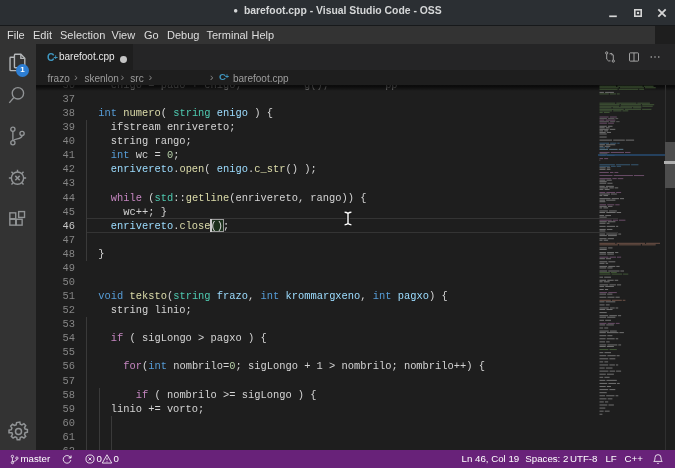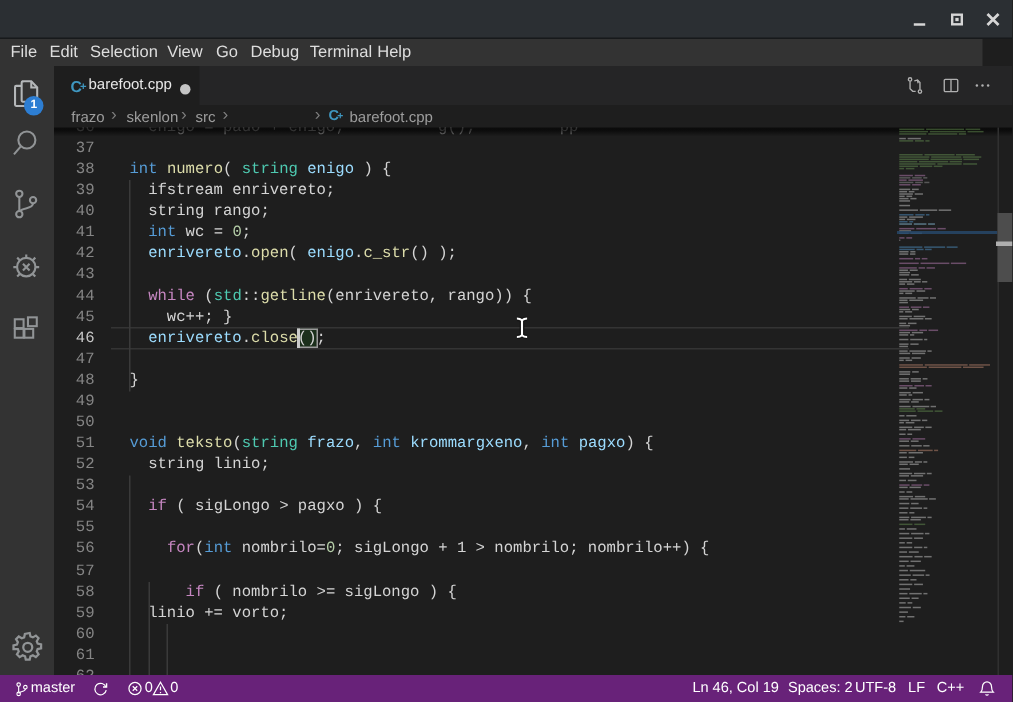--- a/index.html
+++ b/index.html
@@ -2,20 +2,22 @@
 <html><head><meta charset="utf-8"><style>
 * { margin:0; padding:0; box-sizing:border-box; }
 body { width:675px; height:468px; overflow:hidden; background:#1e1e1e; -webkit-font-smoothing:antialiased;
        font-family:"Liberation Sans",sans-serif; position:relative; }
 .abs { position:absolute; }
 .cl { height:14.08px; line-height:14.08px; white-space:pre; }
 #code, #nums { font-family:"Liberation Mono",monospace; font-size:10.4px; }
 </style></head><body>
 
 <div class="abs" style="left:0;top:0;width:675px;height:25.7px;background:#2b2f33;border-bottom:1px solid #17191b">
+  <div style="position:absolute;left:0;top:5.2px;width:100%;text-align:center;color:#d5d7d8;
+       font-size:10.4px;font-weight:bold"><span style="font-size:8px;vertical-align:1px">●</span>&nbsp; barefoot.cpp - Visual Studio Code - OSS</div>
   <svg style="position:absolute;left:606px;top:6px" width="14" height="14" viewBox="0 0 14 14">
       <path d="M3.2 10.3h7.6" stroke="#d6d6d6" stroke-width="1.7"></path>
     </svg>
     <svg style="position:absolute;left:631px;top:6px" width="14" height="14" viewBox="0 0 14 14">
       <rect x="3.8" y="3.8" width="6.4" height="6.4" fill="none" stroke="#d6d6d6" stroke-width="1.6"></rect>
       <rect x="5.9" y="5.9" width="2.2" height="2.2" fill="#d6d6d6"></rect>
     </svg>
     <svg style="position:absolute;left:655px;top:6px" width="14" height="14" viewBox="0 0 14 14">
       <path d="M3.3 3.3 10.7 10.7M10.7 3.3 3.3 10.7" stroke="#d6d6d6" stroke-width="1.8"></path>
     </svg>
@@ -104,21 +106,21 @@
     <span style="position:absolute;left:112.4px;top:1.2px;font-size:11.5px;color:#7e7e7e">›</span>
     <span style="position:absolute;left:122.4px;top:17px">barefoot.git</span>
     <span style="position:absolute;left:173.8px;top:1.2px;font-size:11.5px;color:#7e7e7e">›</span>
     <svg style="position:absolute;left:183px;top:2.2px" width="11.040000000000001" height="10.120000000000001" viewBox="0 0 12 11">
       <text x="0" y="9" font-family="Liberation Sans" font-size="10.5" font-weight="bold" fill="#3f97c0">C</text>
       <text x="6.4" y="8" font-family="Liberation Sans" font-size="7.5" font-weight="bold" fill="#3f97c0">+</text>
     </svg>
     <span style="position:absolute;left:197px;top:2.6px">barefoot.cpp</span>
   </div>
 
-<div class="abs" style="left:36.0px;top:84.5px;width:570px;height:365.5px;background:#1e1e1e;overflow:hidden">
+<div class="abs" style="left:48px;top:84.5px;width:570px;height:365.5px;background:#1e1e1e;overflow:hidden">
   <div style="position:absolute;left:0;top:-6.58px;width:100%">
     <div style="position:absolute;left:38.0px;top:140.30px;width:591.0px;height:1px;background:#343434"></div>
     <div style="position:absolute;left:38.0px;top:154.38px;width:591.0px;height:1px;background:#343434"></div>
     <div style="position:absolute;left:162.14px;top:141.30px;width:13.5px;height:12.6px;border:1px solid #9a9a9a;background:rgba(20,110,20,0.22)"></div>
     <div style="position:absolute;left:161.74px;top:141.00px;width:1.8px;height:13.1px;background:#cacaca"></div>
     <div id="nums" style="position:absolute;left:0;top:0;width:27.0px;text-align:right">
         <div class="cl" style="color:#6f6f6f">36</div>
         <div class="cl" style="color:#858585">37</div>
         <div class="cl" style="color:#858585">38</div>
         <div class="cl" style="color:#858585">39</div>

